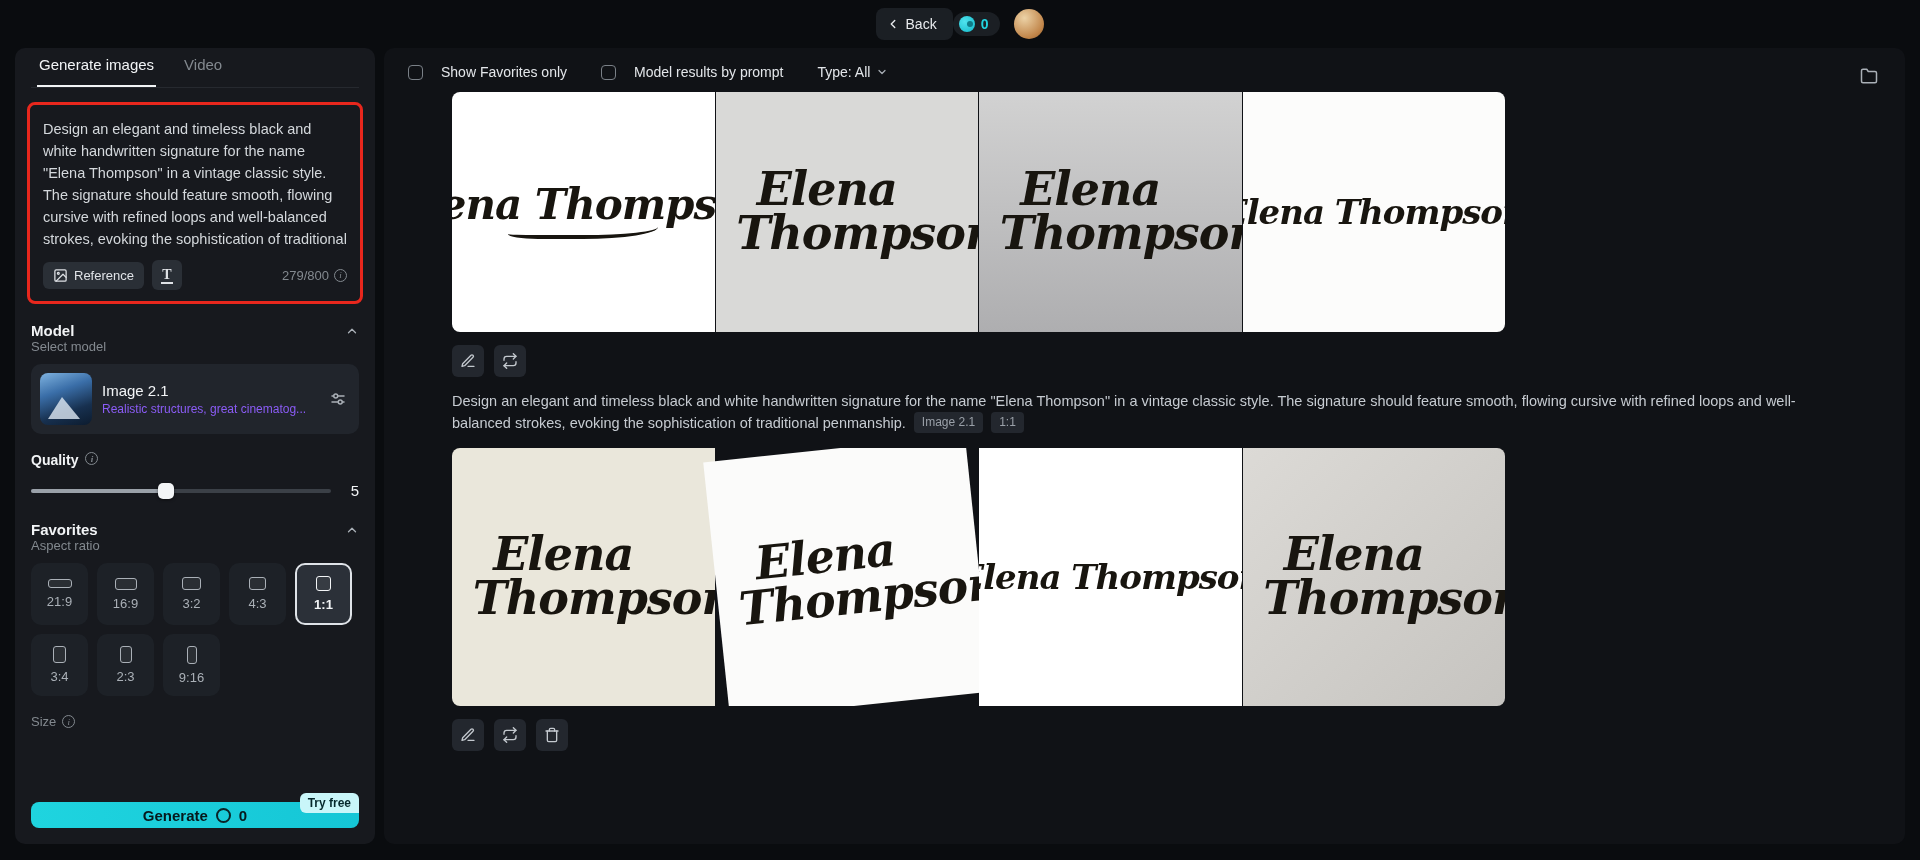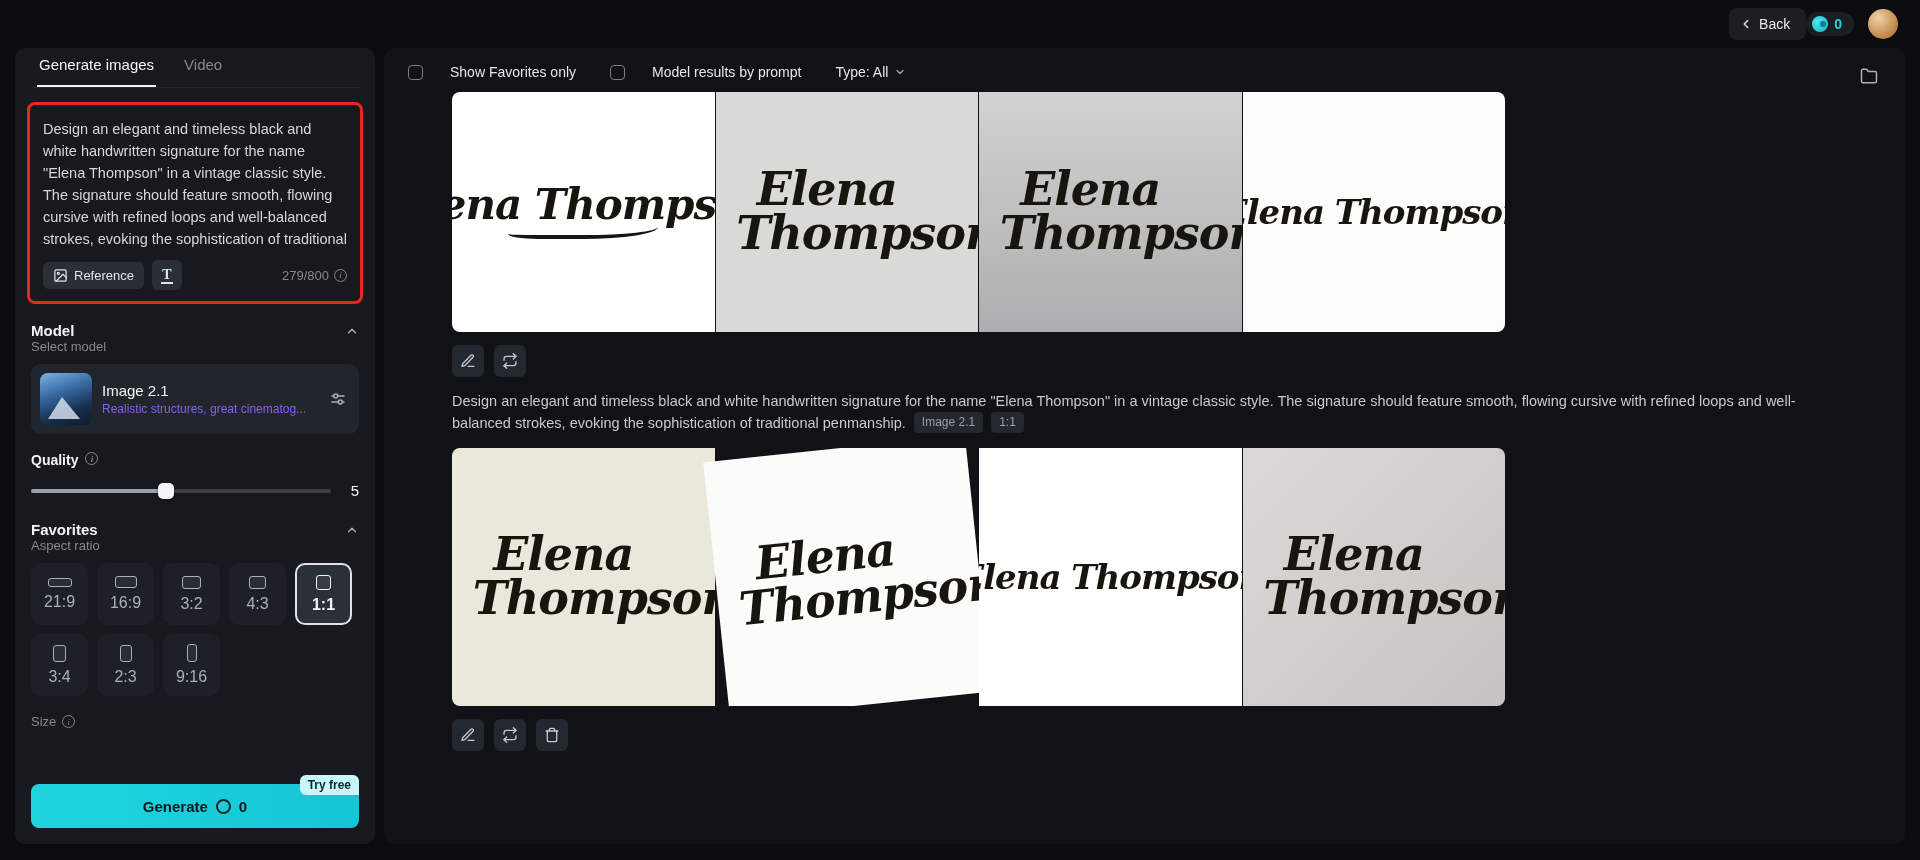--- a/index.html
+++ b/index.html
@@ -7,21 +7,21 @@
   body {
     background:#0a0c0f;
     font-family:"Liberation Sans", sans-serif;
     color:#e8eaed;
     font-size:14px;
   }
   svg { display:block; }
 
   
   .app-header {
-    height:48px; display:flex; align-items:center; justify-content:flex-end;
+    height:48px; display:flex; align-items:center; justify-content:center;
     padding:0 22px;
   }
   .back-btn {
     display:flex; align-items:center; gap:6px;
     background:#1b1f24; border:none; color:#e8eaed;
     padding:8px 16px 8px 10px; border-radius:8px; font-size:14px; cursor:pointer;
     font-family:"Liberation Sans", sans-serif;
   }
   .header-right { display:flex; align-items:center; gap:14px; }
   .credits-pill {
@@ -106,47 +106,47 @@
   .slider { position:relative; flex:1; height:16px; cursor:pointer; }
   .slider .track { position:absolute; top:6px; left:0; right:0; height:4px; border-radius:2px; background:#3b4047; }
   .slider .fill  { position:absolute; top:6px; left:0; width:45%; height:4px; border-radius:2px; background:#9aa1a9; }
   .slider .handle{ position:absolute; top:0; left:calc(45% - 8px); width:16px; height:16px; border-radius:5px; background:#f2f4f6; box-shadow:0 1px 3px rgba(0,0,0,.5); }
   .quality-val { font-size:15px; color:#f2f4f6; width:14px; text-align:right; }
 
   .ratio-grid { margin-top:10px; display:flex; flex-wrap:wrap; gap:9px; }
   .ratio-btn {
     width:57px; height:62px; background:#1d2127; border:2px solid transparent; border-radius:10px;
     display:flex; flex-direction:column; align-items:center; justify-content:center; gap:6px;
-    color:#aab0b7; font-size:16px; cursor:pointer; font-family:"Liberation Sans", sans-serif;
+    color:#aab0b7; font-size:13px; cursor:pointer; font-family:"Liberation Sans", sans-serif;
   }
   .ratio-btn.selected { background:#2b3038; border-color:#dfe3e8; color:#f2f4f6; font-weight:bold; }
   .ar-box { border:1.5px solid currentColor; border-radius:3px; background:rgba(255,255,255,.06); }
   .ar-219{ width:24px; height:9px; }  .ar-169{ width:22px; height:12px; }
   .ar-32 { width:19px; height:13px; } .ar-43 { width:17px; height:13px; }
   .ar-11 { width:15px; height:15px; } .ar-34 { width:13px; height:17px; }
   .ar-23 { width:12px; height:17px; } .ar-916{ width:10px; height:18px; }
 
   .generate-wrap { margin-top:auto; position:relative; }
   .generate-btn {
-    width:100%; height:44px; border:none; border-radius:8px;
+    width:100%; height:26px; border:none; border-radius:8px;
     background:linear-gradient(90deg,#1fd4df,#15c6d6);
     color:#06191c; font-size:15px; font-weight:bold; cursor:pointer;
     display:flex; align-items:center; justify-content:center; gap:8px;
     font-family:"Liberation Sans", sans-serif;
   }
   .gen-coin { width:15px; height:15px; border-radius:50%; border:2.5px solid #0a2427; display:inline-block; }
   .try-free {
     position:absolute; right:0; top:-9px; background:#c9f6f9; color:#06282c;
     font-size:12px; font-weight:bold; padding:3px 8px; border-radius:6px 6px 0 6px;
   }
 
   
   .main { flex:1; background:#101216; border-radius:10px; display:flex; flex-direction:column; overflow:hidden; position:relative; }
   .toolbar { display:flex; align-items:center; gap:34px; padding:16px 24px 12px; }
-  .check-item { display:flex; align-items:center; gap:27px; cursor:pointer; font-size:14px; color:#e3e6ea; }
+  .check-item { display:flex; align-items:center; gap:18px; cursor:pointer; font-size:14px; color:#e3e6ea; }
   .checkbox { width:15px; height:15px; border:1.6px solid #7a8087; border-radius:4px; background:transparent; flex:none; }
   .type-dd { display:flex; align-items:center; gap:6px; cursor:pointer; font-size:14px; color:#e3e6ea; }
   .layout-btn {
     position:absolute; right:20px; top:12px; width:32px; height:32px;
     background:transparent; border:none; color:#aab0b7; cursor:pointer;
     display:flex; align-items:center; justify-content:center; border-radius:6px;
   }
 
   .results { padding:0 60px 0 68px; overflow:hidden; }
 

